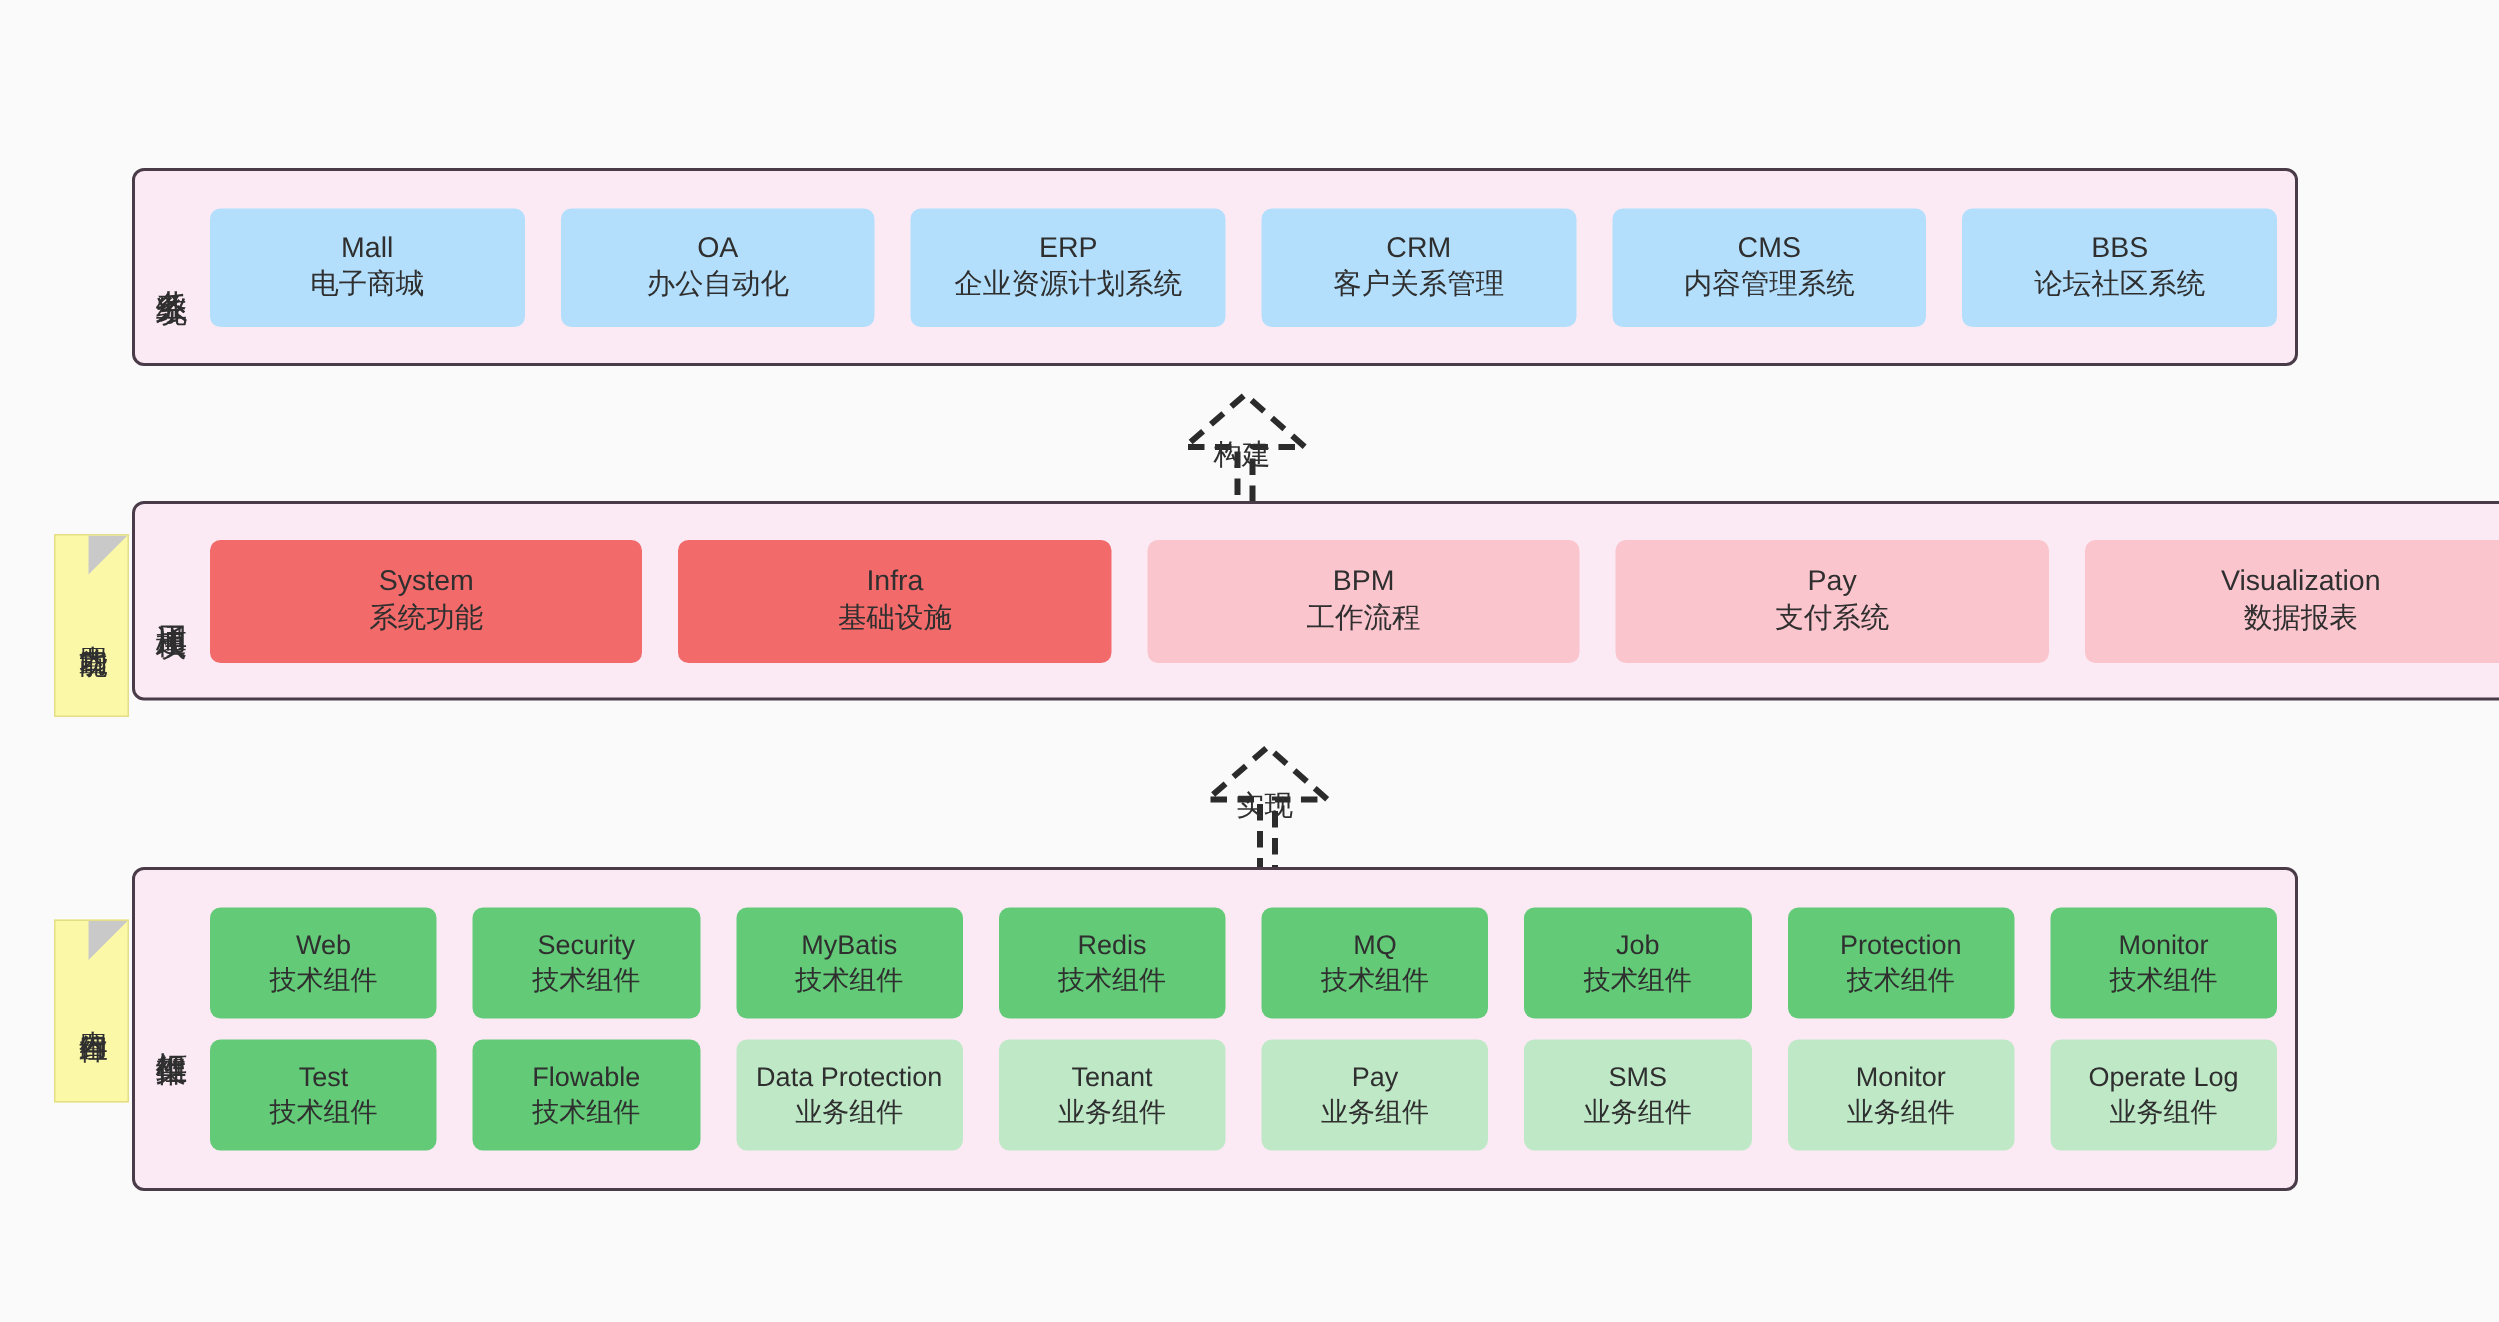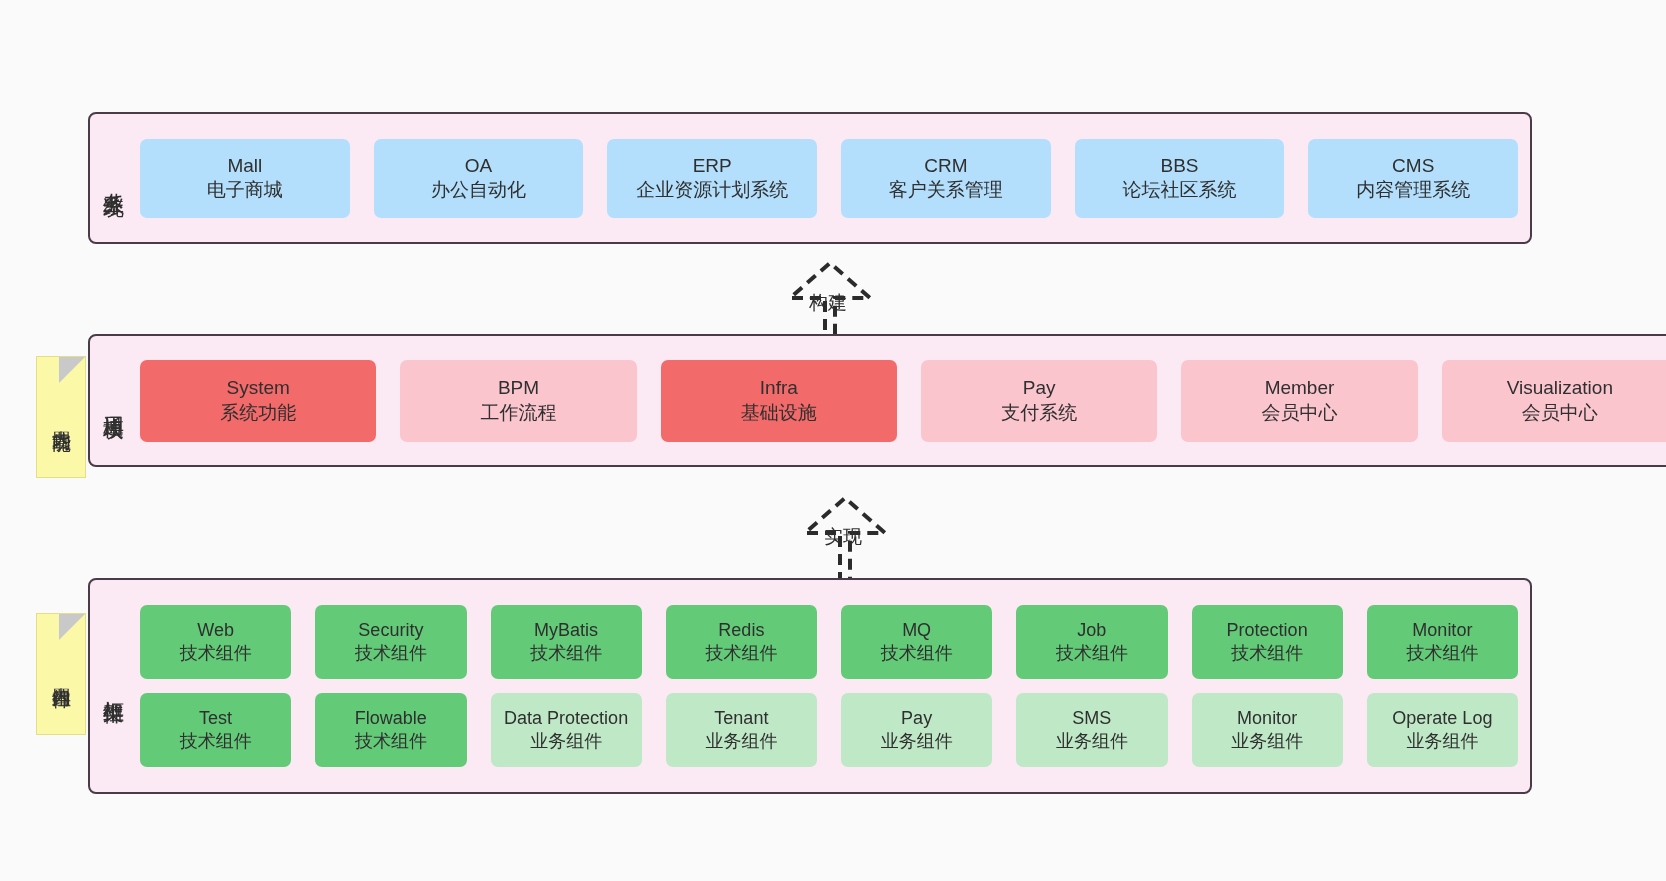--- a/index.html
+++ b/index.html
@@ -160,65 +160,61 @@
         </div>
         <div class="box c-blue">
           <span class="en">ERP</span>
           <span class="cn">企业资源计划系统</span>
         </div>
         <div class="box c-blue">
           <span class="en">CRM</span>
           <span class="cn">客户关系管理</span>
         </div>
         <div class="box c-blue">
+          <span class="en">CMS</span>
+          <span class="cn">内容管理系统</span>
+        </div>
+        <div class="box c-blue">
           <span class="en">BBS</span>
           <span class="cn">论坛社区系统</span>
-        </div>
-        <div class="box c-blue">
-          <span class="en">CMS</span>
-          <span class="cn">内容管理系统</span>
         </div>
       </div>
     </div>
   </div>
 
   <svg class="arrow-conn" style="left:745px; top:253px; width:180px; height:100px;" viewBox="0 0 180 100">
     <path d="M 80 95 L 80 45 L 45 45 L 85 10 L 125 45 L 90 45 L 90 95 Z" fill="none" stroke="#2b2b2b" stroke-width="4" stroke-dasharray="11 7" stroke-linejoin="miter" stroke-linecap="butt"></path>
   </svg>
   <div class="arrow-label" style="left:809px; top:290px;">构建</div>
 
   <div class="note" style="left:36px; top:356px; width:50px; height:122px;">内置功能</div>
 
   <div class="layer" id="layer-common" style="left:88px; top:334px; width:1604px; height:133px;">
     <div class="layer-title">通用模块</div>
     <div class="layer-body">
       <div class="row">
         <div class="box c-red">
           <span class="en">System</span>
           <span class="cn">系统功能</span>
         </div>
+        <div class="box c-red">
+          <span class="en">Infra</span>
+          <span class="cn">基础设施</span>
+        </div>
         <div class="box c-pink">
           <span class="en">BPM</span>
           <span class="cn">工作流程</span>
         </div>
-        <div class="box c-red">
-          <span class="en">Infra</span>
-          <span class="cn">基础设施</span>
-        </div>
         <div class="box c-pink">
           <span class="en">Pay</span>
           <span class="cn">支付系统</span>
         </div>
         <div class="box c-pink">
-          <span class="en">Member</span>
-          <span class="cn">会员中心</span>
-        </div>
-        <div class="box c-pink">
           <span class="en">Visualization</span>
-          <span class="cn">会员中心</span>
+          <span class="cn">数据报表</span>
         </div>
       </div>
     </div>
   </div>
 
   <svg class="arrow-conn" style="left:760px; top:488px; width:180px; height:100px;" viewBox="0 0 180 100">
     <path d="M 80 95 L 80 45 L 45 45 L 85 10 L 125 45 L 90 45 L 90 95 Z" fill="none" stroke="#2b2b2b" stroke-width="4" stroke-dasharray="11 7" stroke-linejoin="miter" stroke-linecap="butt"></path>
   </svg>
   <div class="arrow-label" style="left:824px; top:524px;">实现</div>
 

